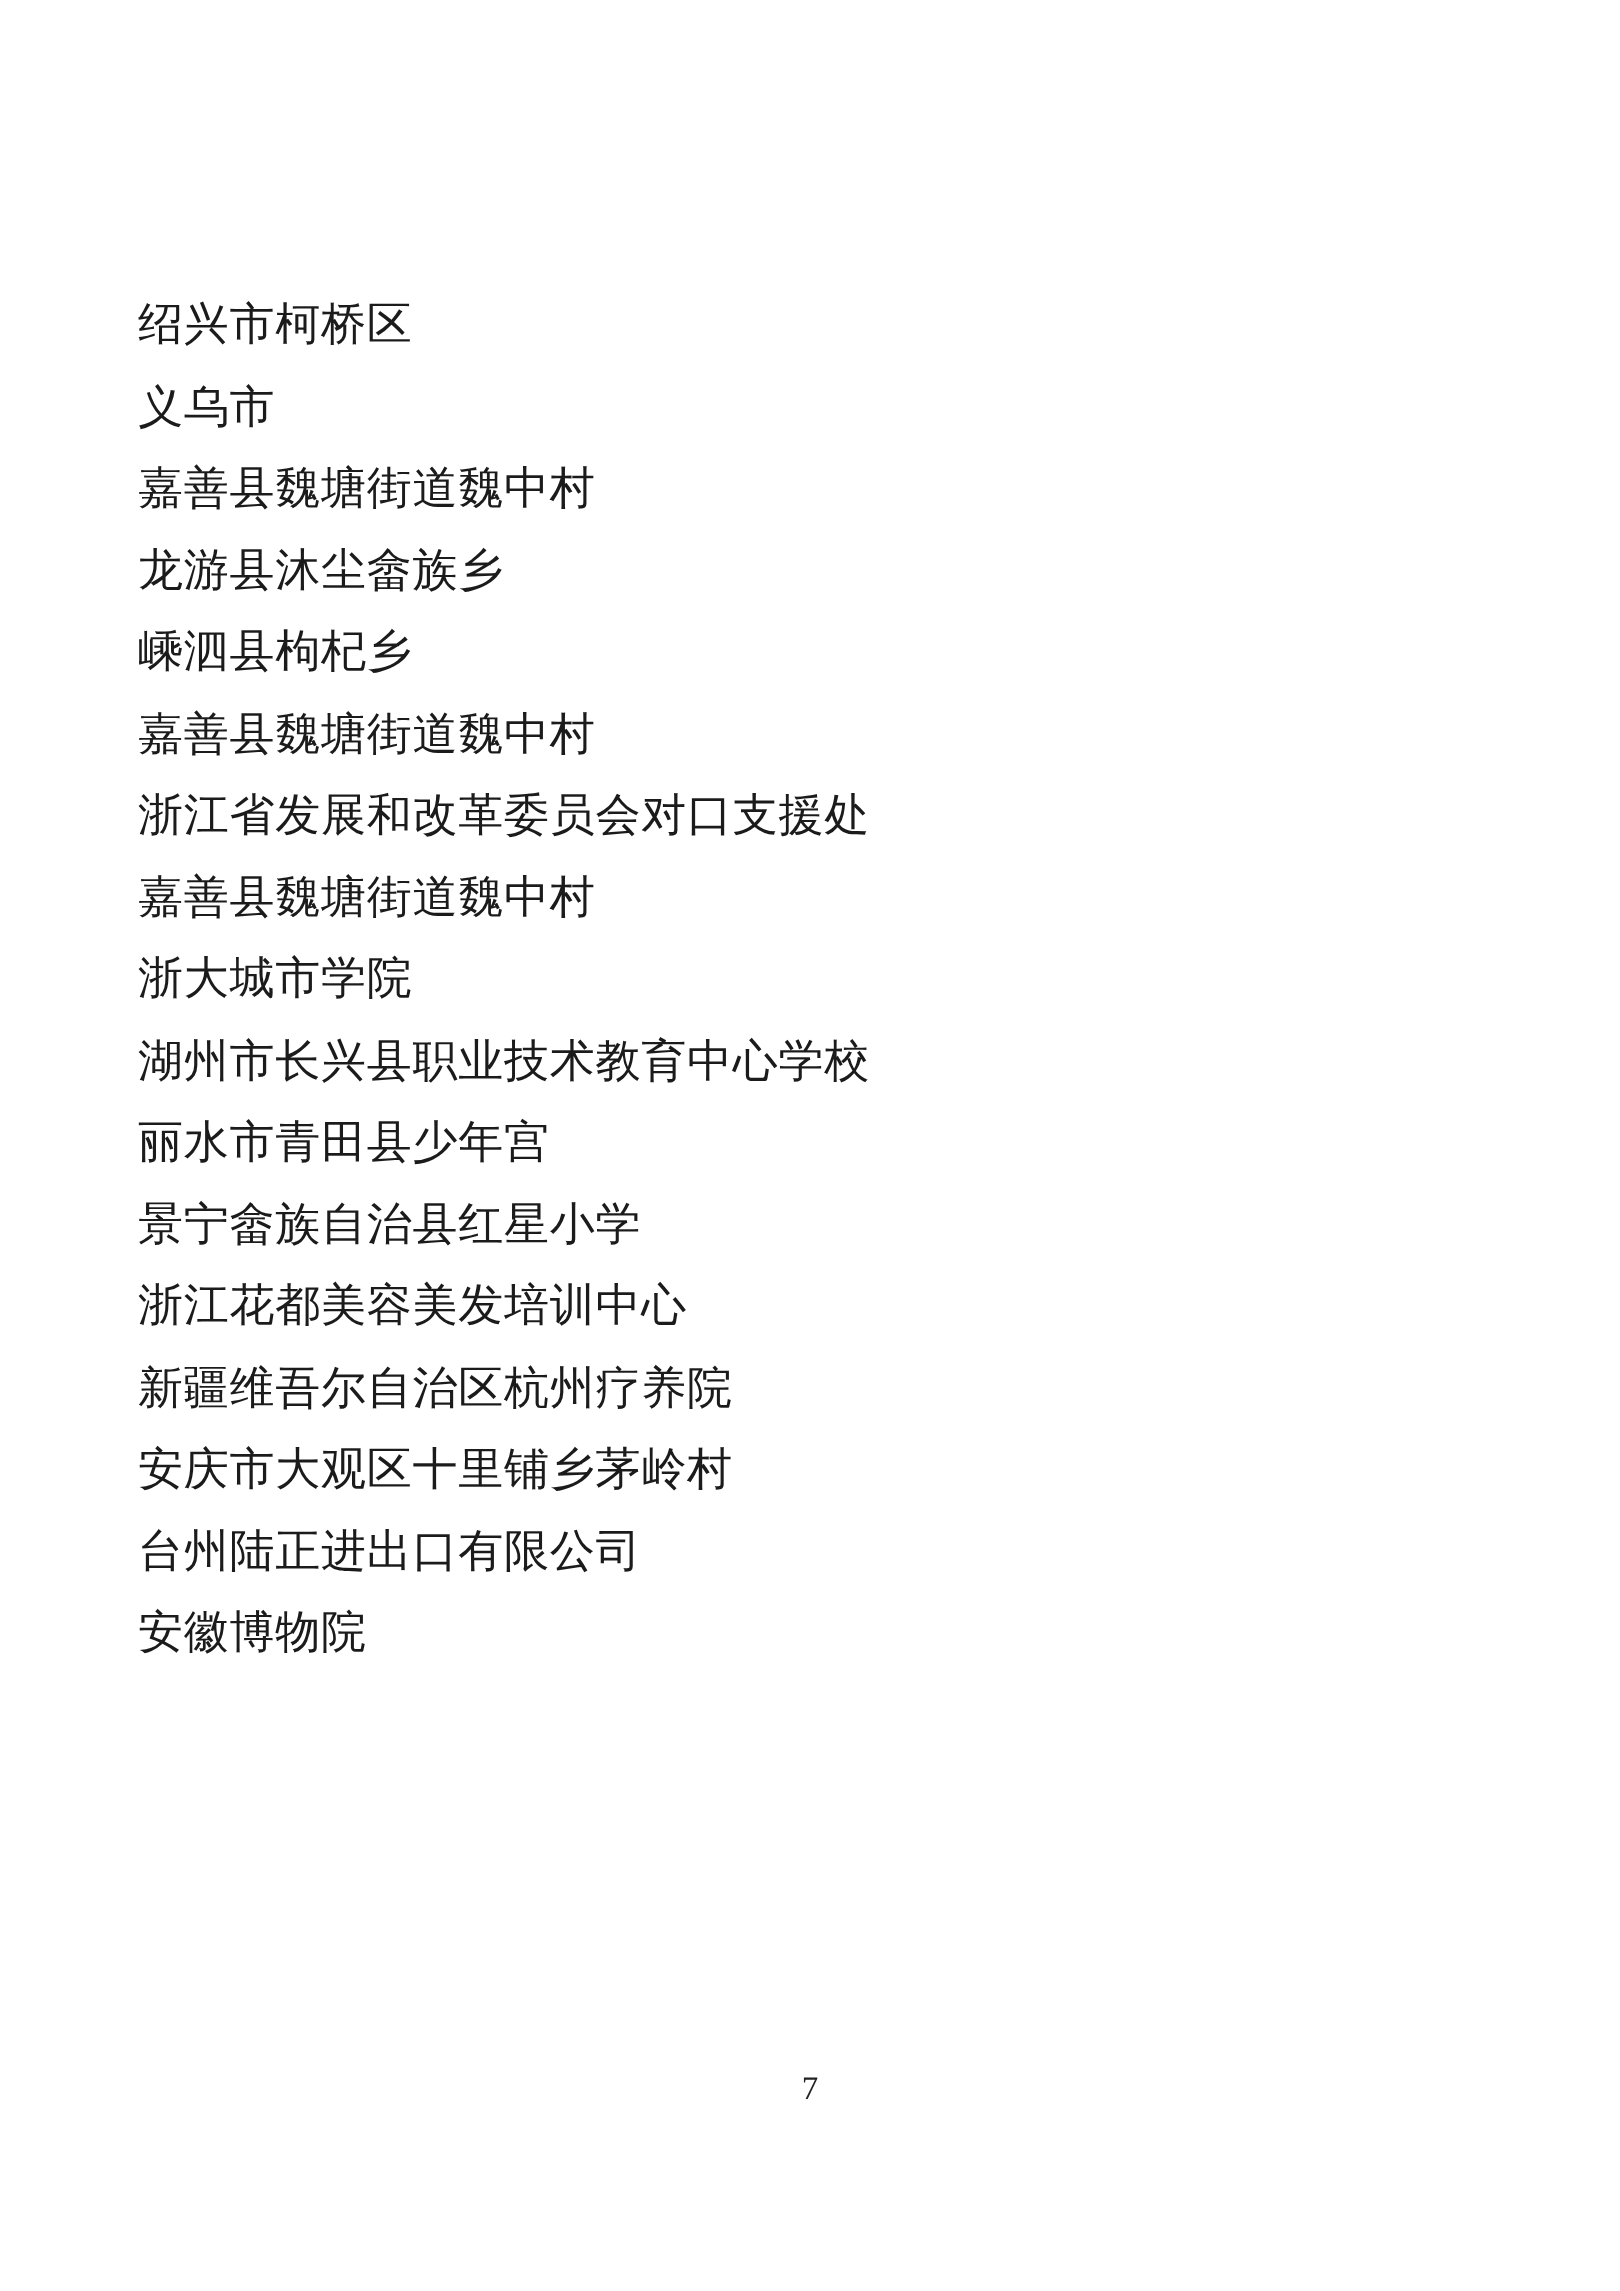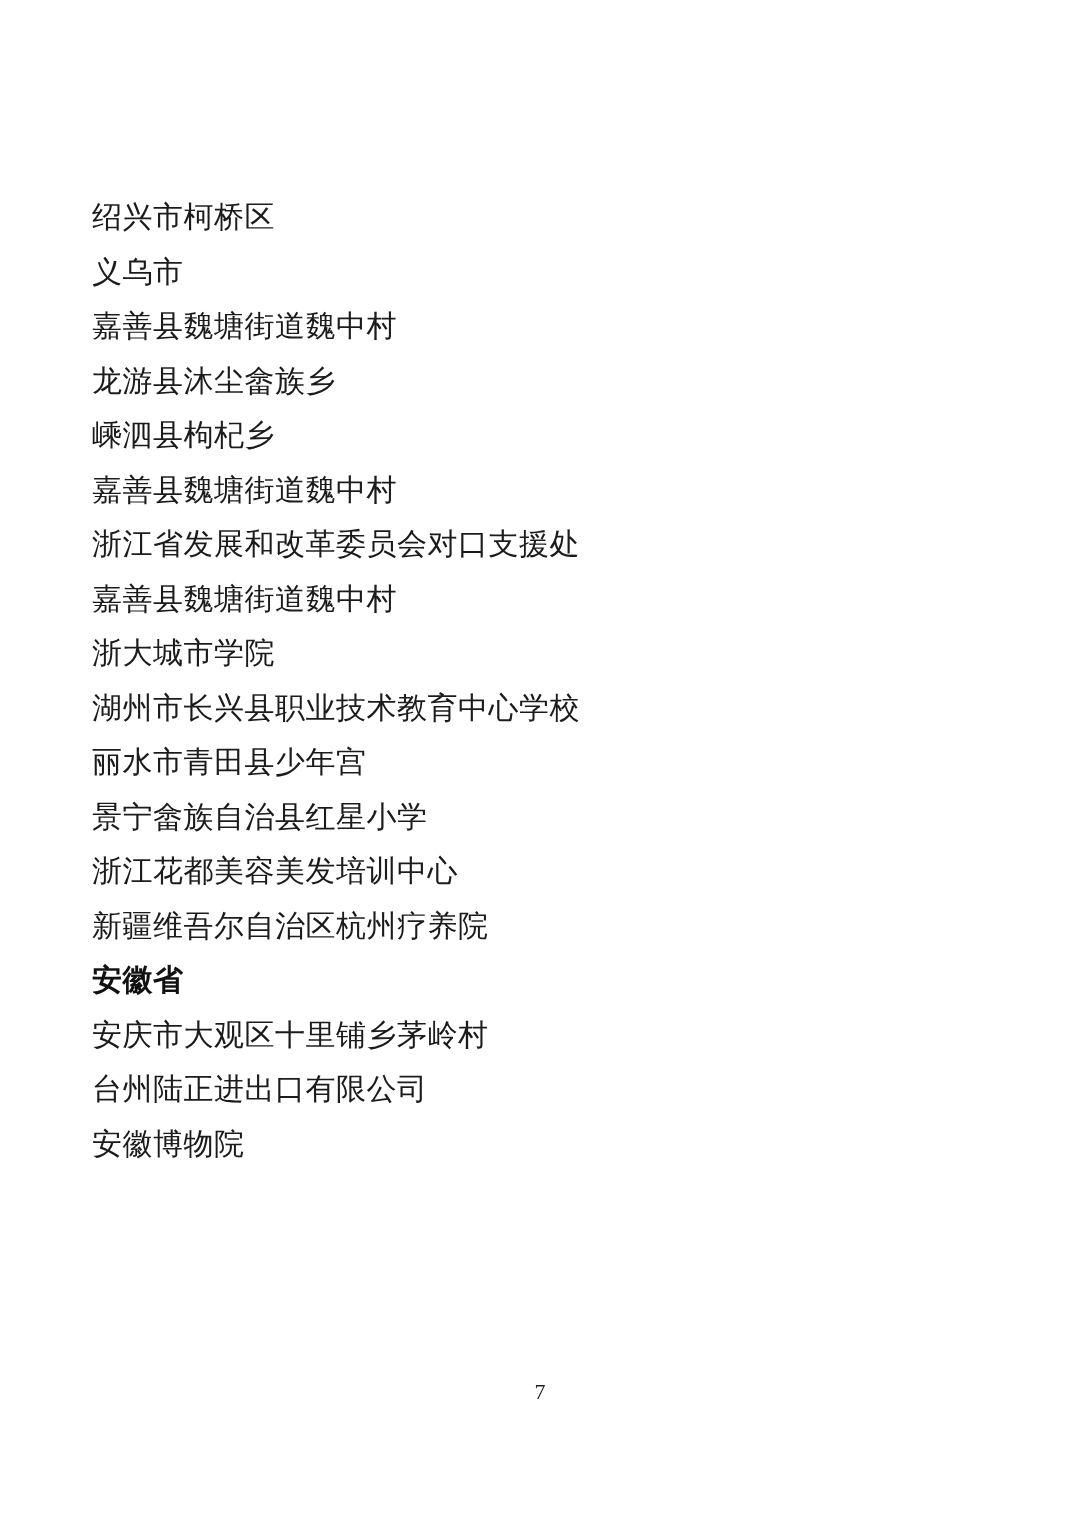--- a/index.html
+++ b/index.html
@@ -66,19 +66,18 @@
       <div class="entry">嵊泗县枸杞乡</div>
       <div class="entry">嘉善县魏塘街道魏中村</div>
       <div class="entry">浙江省发展和改革委员会对口支援处</div>
       <div class="entry">嘉善县魏塘街道魏中村</div>
       <div class="entry">浙大城市学院</div>
       <div class="entry">湖州市长兴县职业技术教育中心学校</div>
       <div class="entry">丽水市青田县少年宫</div>
       <div class="entry">景宁畲族自治县红星小学</div>
       <div class="entry">浙江花都美容美发培训中心</div>
       <div class="entry">新疆维吾尔自治区杭州疗养院</div>
-      <div class="section-heading">安徽省</div>
       <div class="entry">安庆市大观区十里铺乡茅岭村</div>
       <div class="entry">台州陆正进出口有限公司</div>
       <div class="entry">安徽博物院</div>
     </div>
   <div class="page-number">7</div>
 </div>
 
 </body></html>

